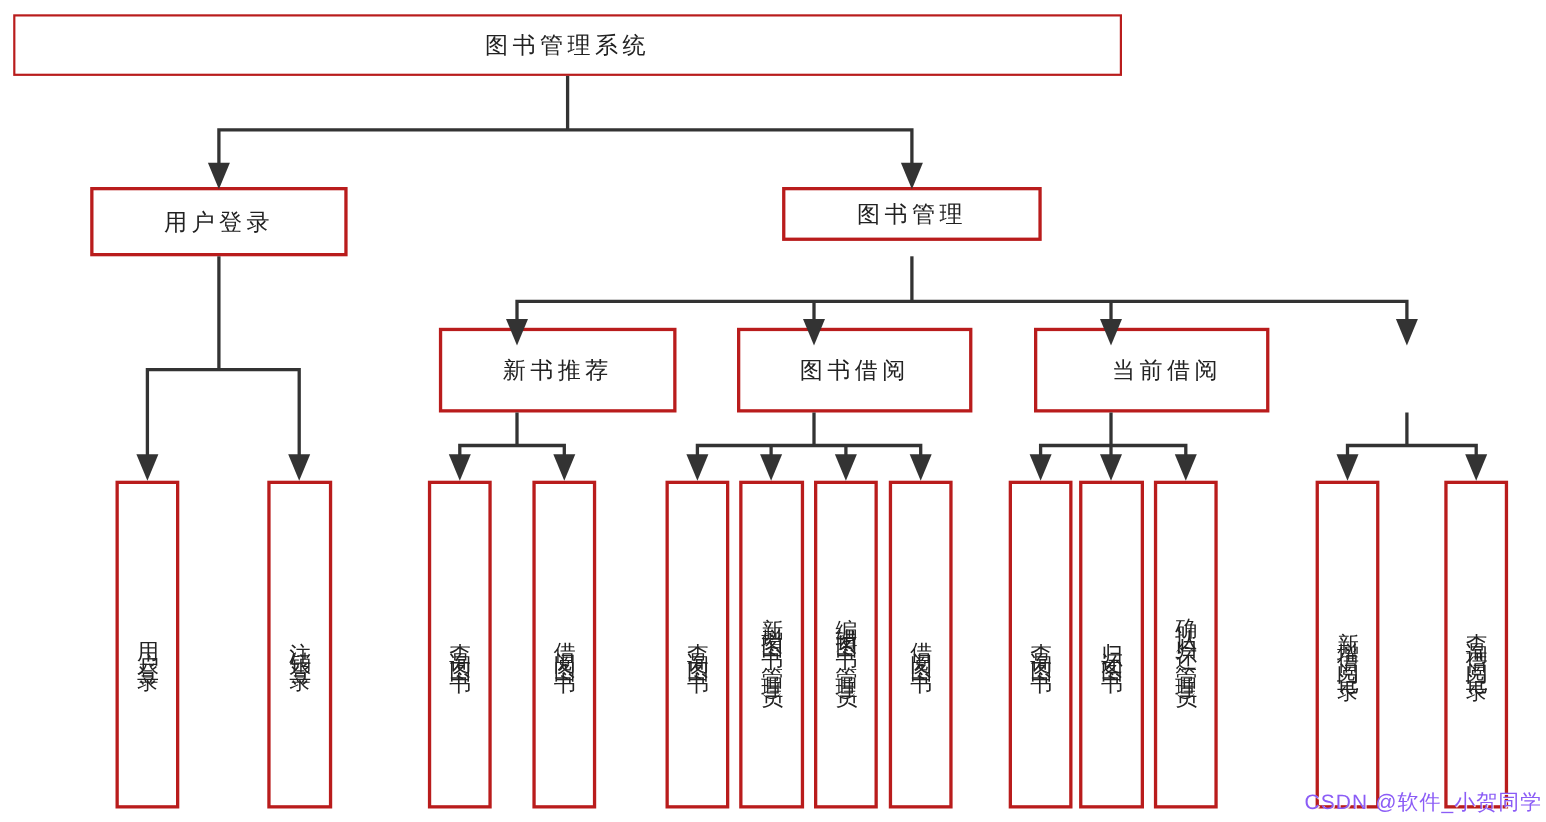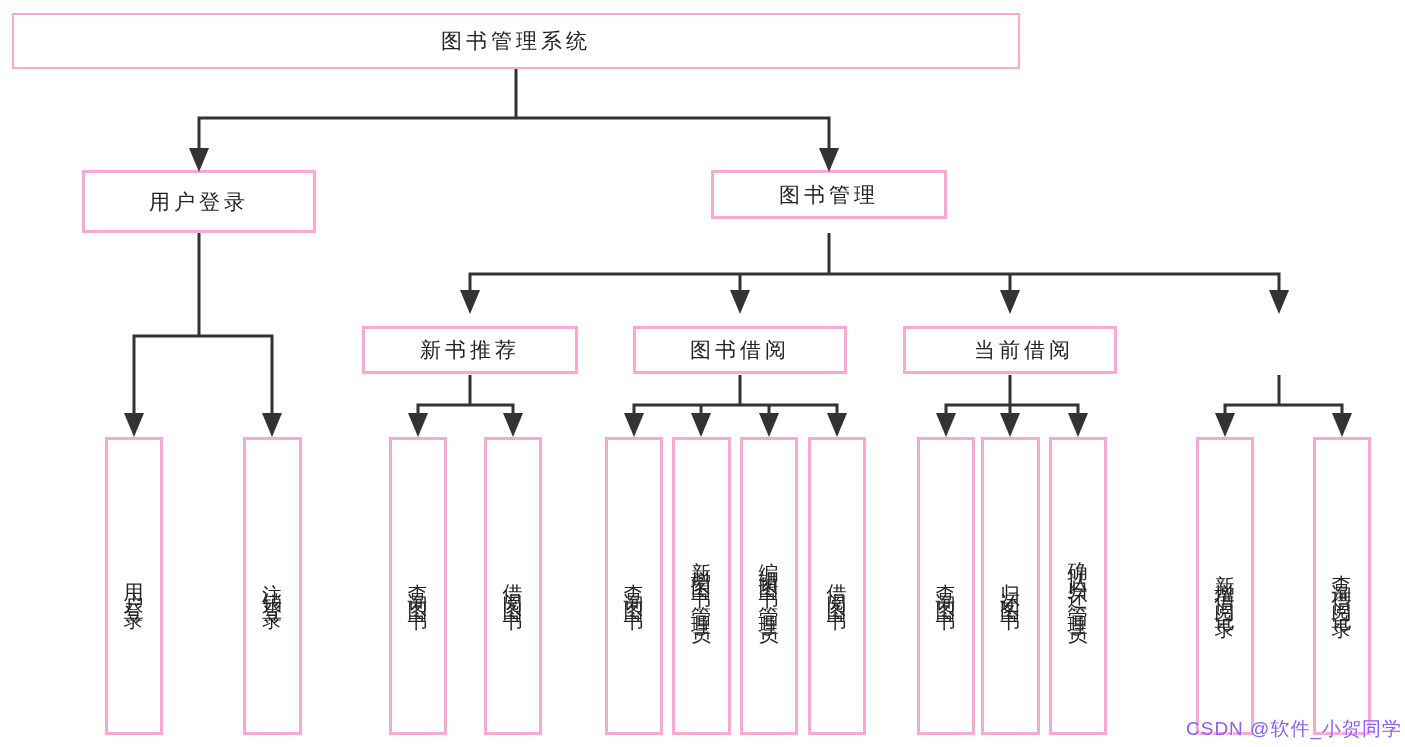--- a/index.html
+++ b/index.html
@@ -8,34 +8,34 @@
     width: 1405px;
     height: 747px;
     background: #ffffff;
     font-family: "Liberation Sans", "DejaVu Sans", sans-serif;
     overflow: hidden;
   }
   .box {
     position: absolute;
     box-sizing: border-box;
     background: #ffffff;
-    border: 3px solid #f9a8d4;
+    border: 3px solid #b91c1c;
     display: flex;
     align-items: center;
     justify-content: center;
     color: #222222;
     font-size: 21px;
     letter-spacing: 4px;
     white-space: nowrap;
     z-index: 2;
   }
   .root-box { left: 12px; top: 13px; width: 1008px; height: 56px; border-width: 2px; }
   .lvl1-user { left: 82px;  top: 170px; width: 234px; height: 63px; }
   .lvl1-mgmt { left: 711px; top: 170px; width: 236px; height: 49px; }
-  .lvl2 { top: 326px; height: 48px; }
+  .lvl2 { top: 298px; height: 77px; margin-left: 37px; }
   .l2-nb { left: 362px;  width: 216px; }
   .l2-bb { left: 633px;  width: 214px; }
   .l2-cb { left: 903px;  width: 214px; padding-left: 28px; }
   .l2-br { left: 1172px; width: 215px; }
   .leaf { top: 437px; height: 298px; letter-spacing: 0; }
   .vtext {
     writing-mode: vertical-rl;
     text-orientation: mixed;
     font-size: 20px;
     letter-spacing: 9px;

